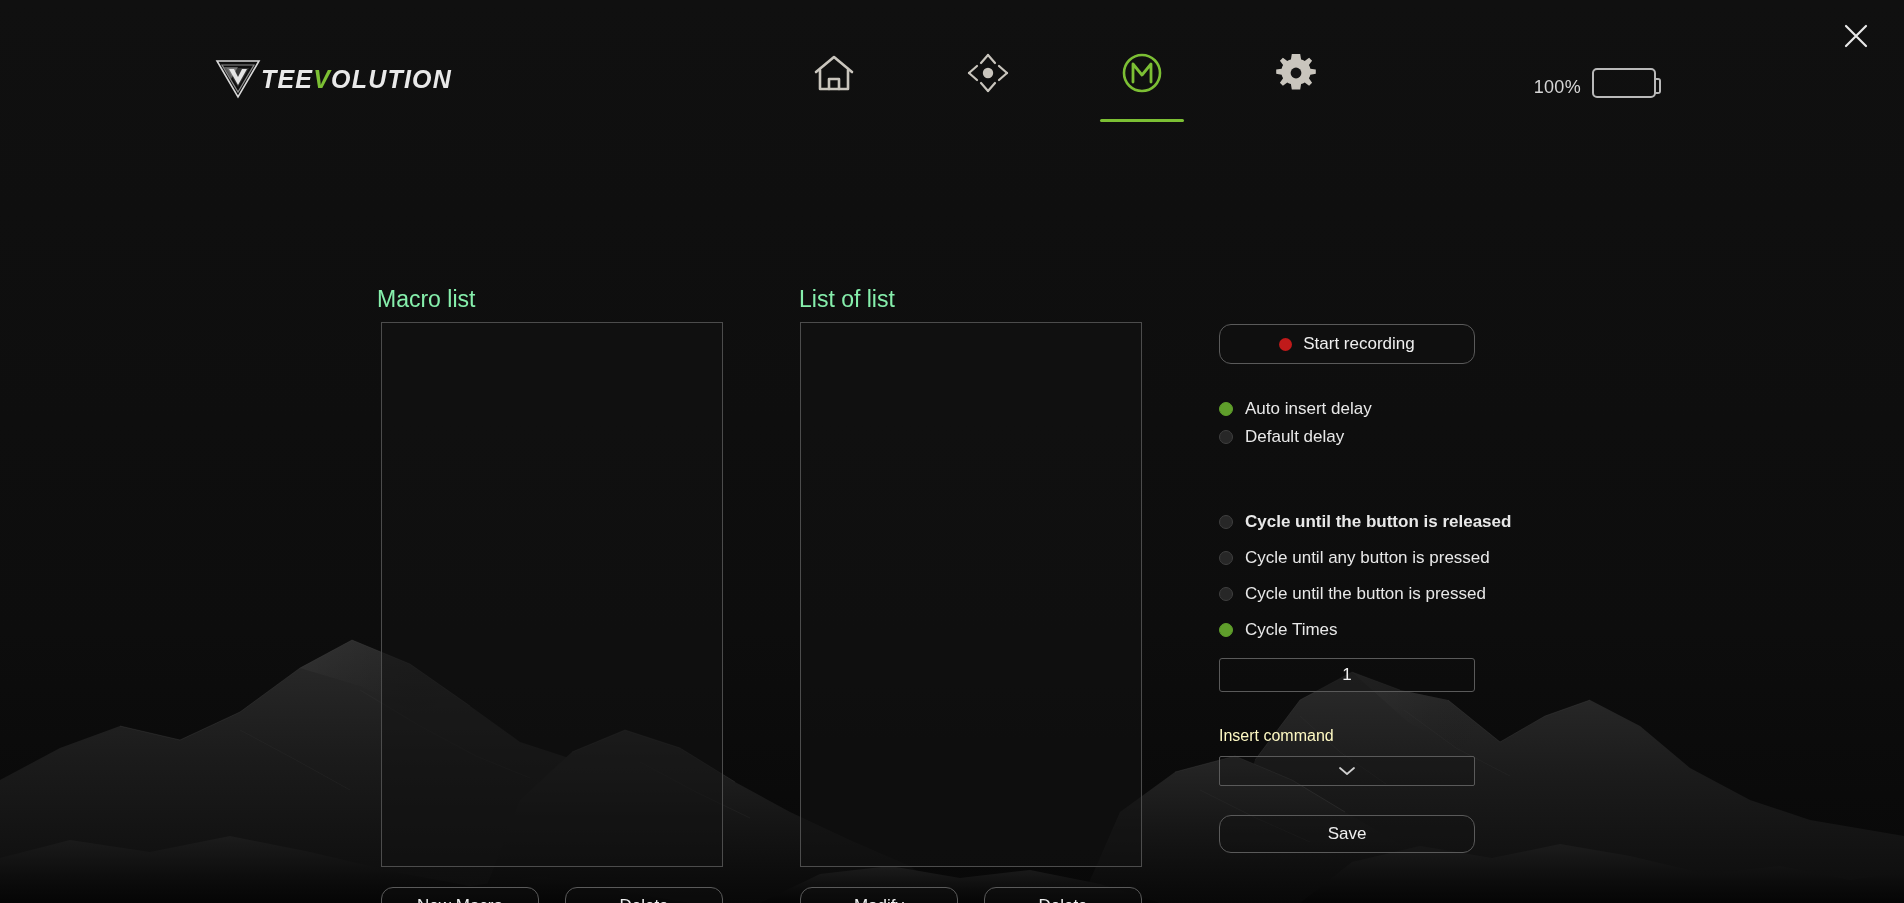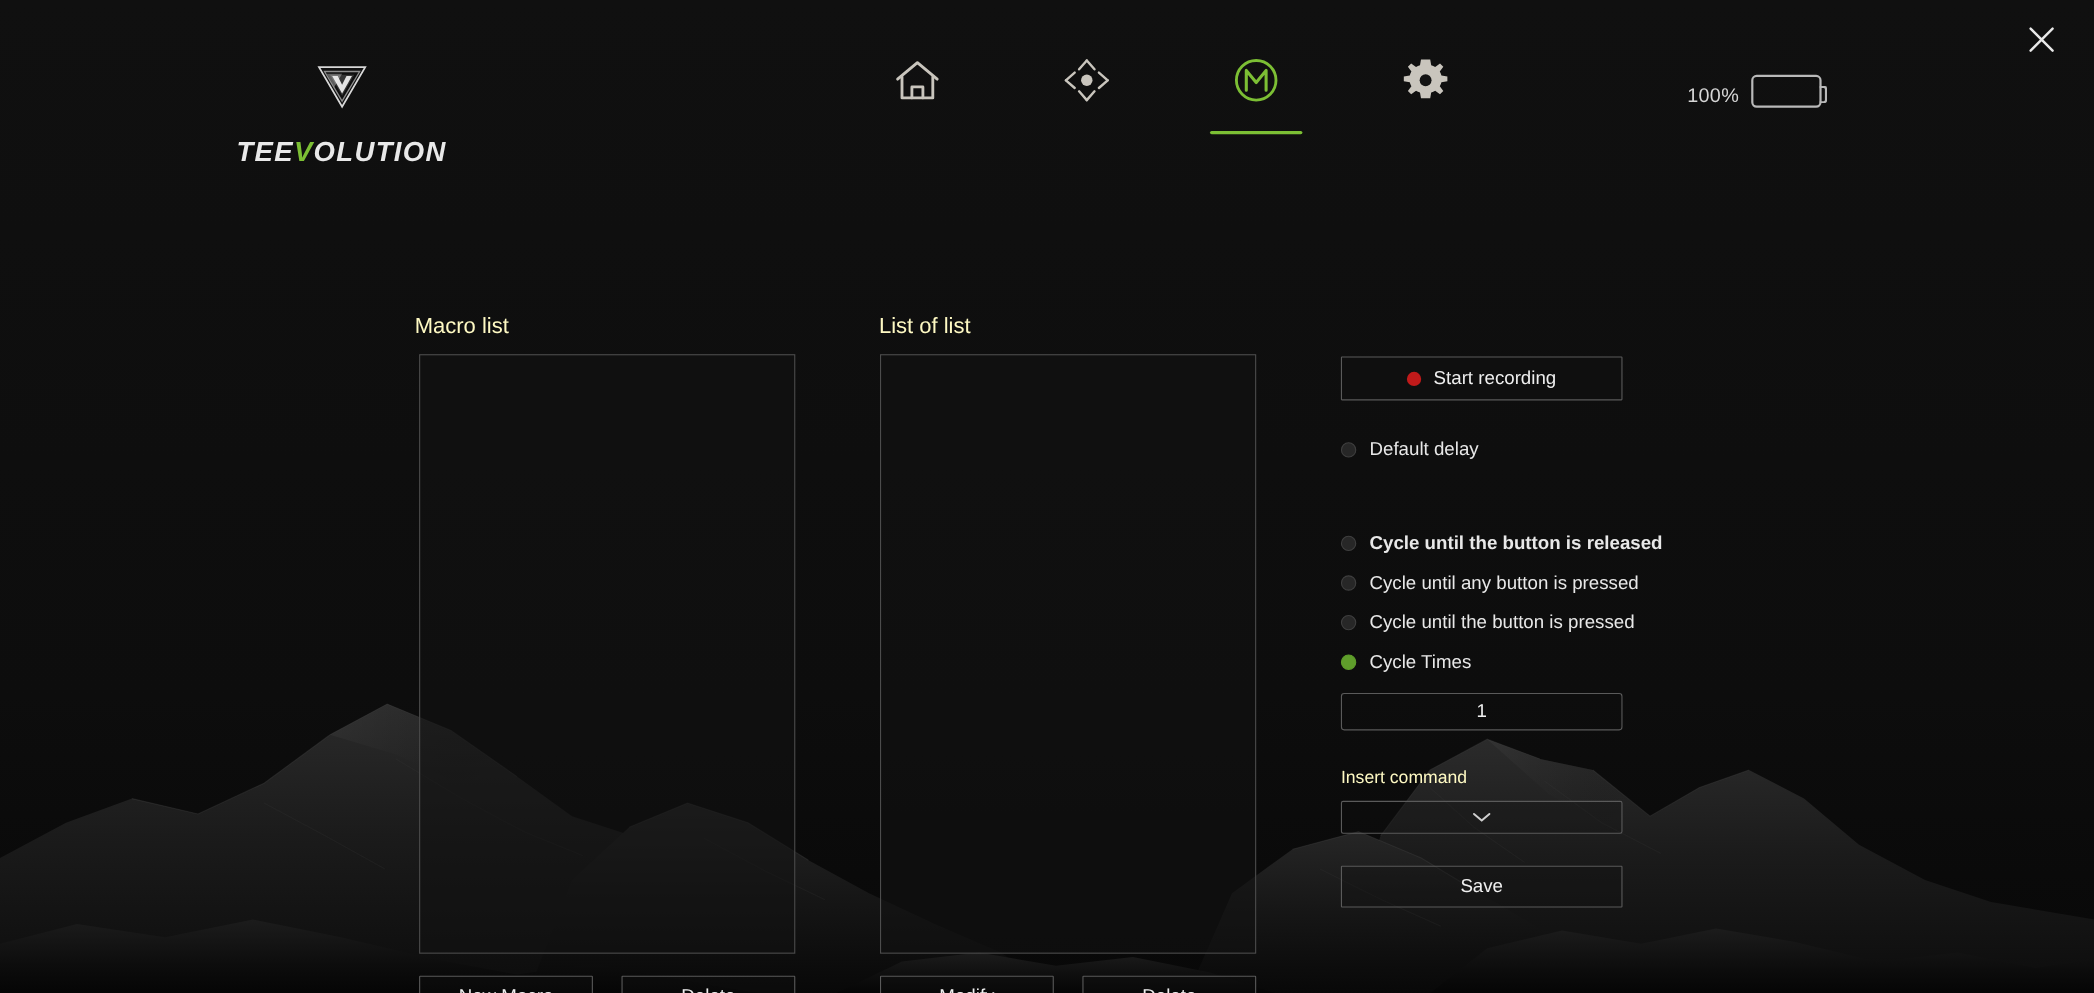--- a/index.html
+++ b/index.html
@@ -38,22 +38,21 @@
     align-items: flex-start;
     padding-top: 44px;
   }
 
   .logo {
     position: absolute;
     left: 215px;
     top: 58px;
     display: flex;
     align-items: center;
-    gap: 24px;
-    flex-direction: column;
+    gap: 0;
   }
   .logo-mark { width: 46px; height: 42px; display: block; }
   .logo-text {
     font-family: "Liberation Sans", sans-serif;
     font-size: 25px;
     font-weight: bold;
     font-style: italic;
     letter-spacing: 1.2px;
     color: #e9e9e9;
     white-space: nowrap;
@@ -138,37 +137,37 @@
     align-items: center;
     justify-content: center;
     cursor: pointer;
   }
 
   
   .content { position: relative; z-index: 5; }
 
   .col-label {
     position: absolute;
-    font-size: 20px;
-    color: #fef9c3;
+    font-size: 23px;
+    color: #86efac;
   }
 
   .listbox {
     position: absolute;
     border: 1px solid #4c4c4c;
     background: rgba(18,18,18,0.55);
   }
 
   .btn {
     border: 1px solid #5a5a5a;
     background: rgba(16,16,16,0.35);
     color: #efefef;
     font-size: 17px;
     font-family: "Liberation Sans", sans-serif;
-    border-radius: 1px;
+    border-radius: 12px;
     cursor: pointer;
     display: flex;
     align-items: center;
     justify-content: center;
   }
 
   .bottom-btn {
     position: absolute;
     height: 38px;
     width: 158px;
@@ -440,20 +439,24 @@
     <div class="rightpanel">
 
       <div class="btn record-btn">
         <span class="rec-dot"></span>
         <span>Start recording</span>
       </div>
 
       <div style="height:31px;"></div>
 
       <div class="radio-row">
+        <span class="radio on"></span>
+        <span class="radio-label">Auto insert delay</span>
+      </div>
+      <div class="radio-row">
         <span class="radio"></span>
         <span class="radio-label">Default delay</span>
       </div>
 
       <div style="height:12px;"></div>
 
 
       <div style="height:41px;"></div>
 
       <div class="radio-row" style="height:36px;font-weight:bold;">

